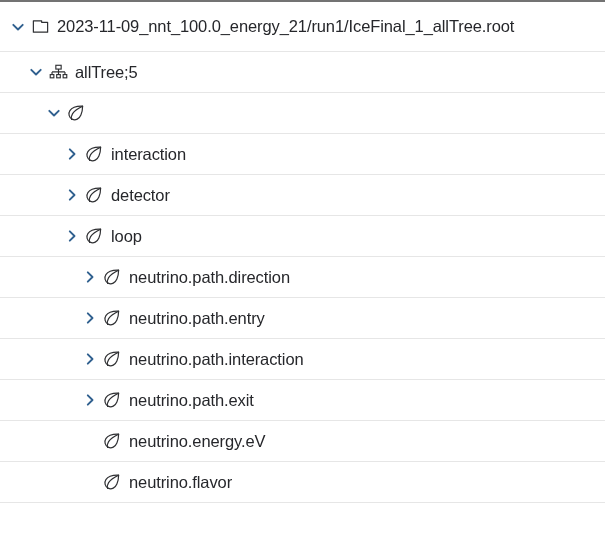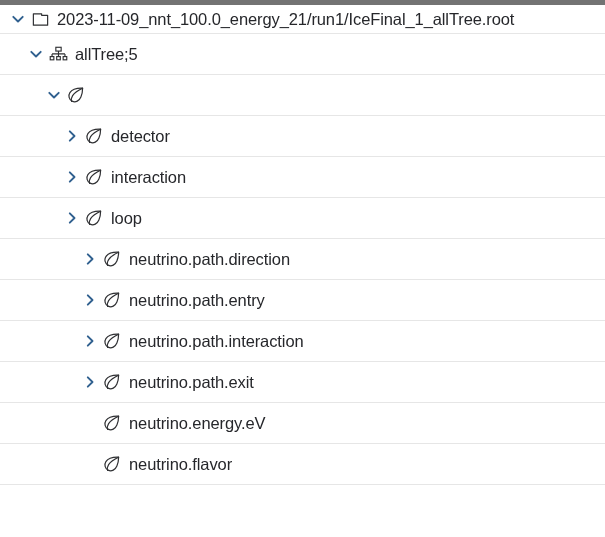--- a/index.html
+++ b/index.html
@@ -25,22 +25,22 @@
     position: relative;
     display: flex;
     align-items: center;
     height: 41px;
     box-sizing: border-box;
     border-bottom: 1px solid #e6e6e6;
     white-space: nowrap;
     background: #ffffff;
   }
   .tree-row:first-child {
-    border-top: 5px solid #737373;
-    height: 34px;
+    border-top: 2px solid #737373;
+    height: 52px;
   }
 
   
   .indent {
     flex: 0 0 auto;
     height: 1px;
   }
 
   
   .twisty {
@@ -136,54 +136,54 @@
         </svg>
       </span>
       <span class="node-icon">
         <svg width="20" height="20" viewBox="0 0 20 20" aria-hidden="true">
           <g fill="none" stroke="#2f3033" stroke-width="1.2" stroke-linecap="round" stroke-linejoin="round">
             <path d="M16.6 3.2 C11.0 3.0 6.0 4.4 3.9 7.6 C2.0 10.5 3.0 14.4 6.1 16.1 C9.6 18.0 13.4 15.6 14.9 12.0 C16.3 8.6 16.6 5.6 16.6 3.2 Z"></path>
             <path d="M16.6 3.2 C12.6 5.0 8.6 7.6 6.6 10.7 C5.2 12.9 5.0 14.8 5.6 16.5"></path>
           </g>
         </svg>
       </span>
+      <span class="node-label">interaction</span>
+    </div>
+    <div class="tree-row">
+      <span class="indent" style="width: 61px;"></span>
+      <span class="twisty">
+        <svg width="16" height="16" viewBox="0 0 16 16" aria-hidden="true">
+          <path d="M5.8 3.3 L10.5 8 L5.8 12.7" fill="none" stroke="#30608f" stroke-width="1.9" stroke-linecap="round" stroke-linejoin="round"></path>
+        </svg>
+      </span>
+      <span class="node-icon">
+        <svg width="20" height="20" viewBox="0 0 20 20" aria-hidden="true">
+          <g fill="none" stroke="#2f3033" stroke-width="1.2" stroke-linecap="round" stroke-linejoin="round">
+            <path d="M16.6 3.2 C11.0 3.0 6.0 4.4 3.9 7.6 C2.0 10.5 3.0 14.4 6.1 16.1 C9.6 18.0 13.4 15.6 14.9 12.0 C16.3 8.6 16.6 5.6 16.6 3.2 Z"></path>
+            <path d="M16.6 3.2 C12.6 5.0 8.6 7.6 6.6 10.7 C5.2 12.9 5.0 14.8 5.6 16.5"></path>
+          </g>
+        </svg>
+      </span>
       <span class="node-label">detector</span>
     </div>
     <div class="tree-row">
       <span class="indent" style="width: 61px;"></span>
       <span class="twisty">
         <svg width="16" height="16" viewBox="0 0 16 16" aria-hidden="true">
           <path d="M5.8 3.3 L10.5 8 L5.8 12.7" fill="none" stroke="#30608f" stroke-width="1.9" stroke-linecap="round" stroke-linejoin="round"></path>
         </svg>
       </span>
       <span class="node-icon">
         <svg width="20" height="20" viewBox="0 0 20 20" aria-hidden="true">
           <g fill="none" stroke="#2f3033" stroke-width="1.2" stroke-linecap="round" stroke-linejoin="round">
             <path d="M16.6 3.2 C11.0 3.0 6.0 4.4 3.9 7.6 C2.0 10.5 3.0 14.4 6.1 16.1 C9.6 18.0 13.4 15.6 14.9 12.0 C16.3 8.6 16.6 5.6 16.6 3.2 Z"></path>
             <path d="M16.6 3.2 C12.6 5.0 8.6 7.6 6.6 10.7 C5.2 12.9 5.0 14.8 5.6 16.5"></path>
           </g>
         </svg>
       </span>
-      <span class="node-label">interaction</span>
-    </div>
-    <div class="tree-row">
-      <span class="indent" style="width: 61px;"></span>
-      <span class="twisty">
-        <svg width="16" height="16" viewBox="0 0 16 16" aria-hidden="true">
-          <path d="M5.8 3.3 L10.5 8 L5.8 12.7" fill="none" stroke="#30608f" stroke-width="1.9" stroke-linecap="round" stroke-linejoin="round"></path>
-        </svg>
-      </span>
-      <span class="node-icon">
-        <svg width="20" height="20" viewBox="0 0 20 20" aria-hidden="true">
-          <g fill="none" stroke="#2f3033" stroke-width="1.2" stroke-linecap="round" stroke-linejoin="round">
-            <path d="M16.6 3.2 C11.0 3.0 6.0 4.4 3.9 7.6 C2.0 10.5 3.0 14.4 6.1 16.1 C9.6 18.0 13.4 15.6 14.9 12.0 C16.3 8.6 16.6 5.6 16.6 3.2 Z"></path>
-            <path d="M16.6 3.2 C12.6 5.0 8.6 7.6 6.6 10.7 C5.2 12.9 5.0 14.8 5.6 16.5"></path>
-          </g>
-        </svg>
-      </span>
       <span class="node-label">loop</span>
     </div>
     <div class="tree-row">
       <span class="indent" style="width: 79px;"></span>
       <span class="twisty">
         <svg width="16" height="16" viewBox="0 0 16 16" aria-hidden="true">
           <path d="M5.8 3.3 L10.5 8 L5.8 12.7" fill="none" stroke="#30608f" stroke-width="1.9" stroke-linecap="round" stroke-linejoin="round"></path>
         </svg>
       </span>
       <span class="node-icon">

